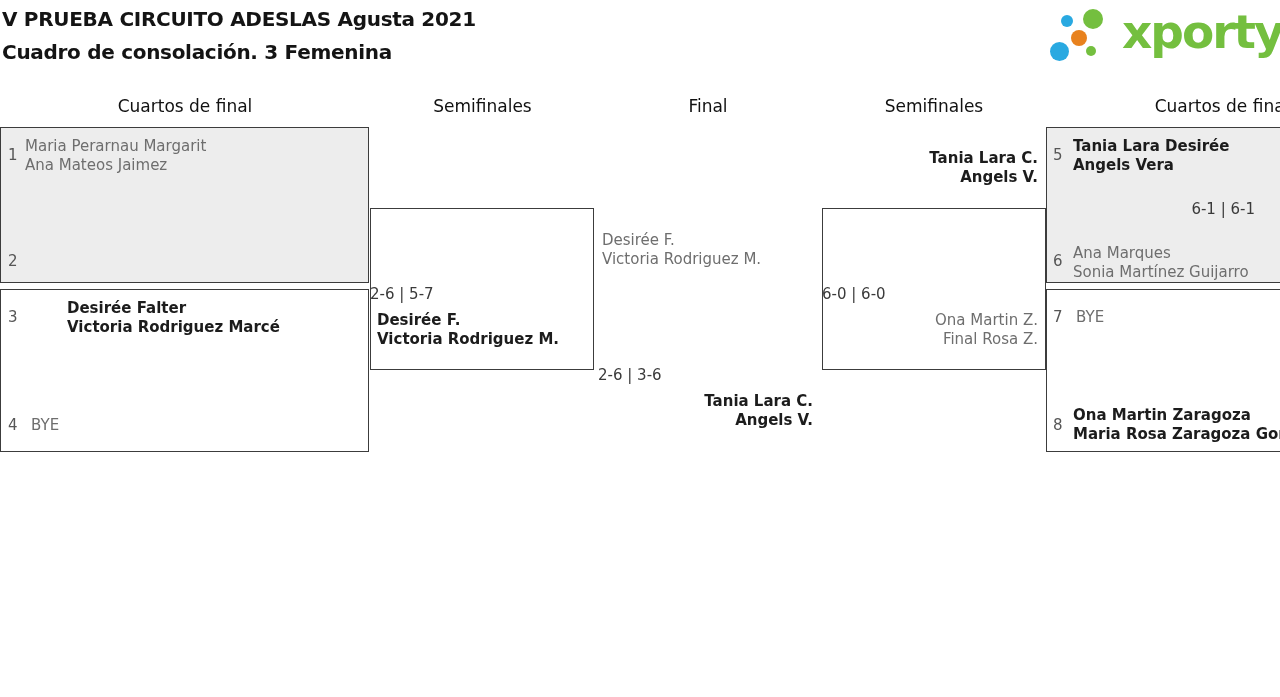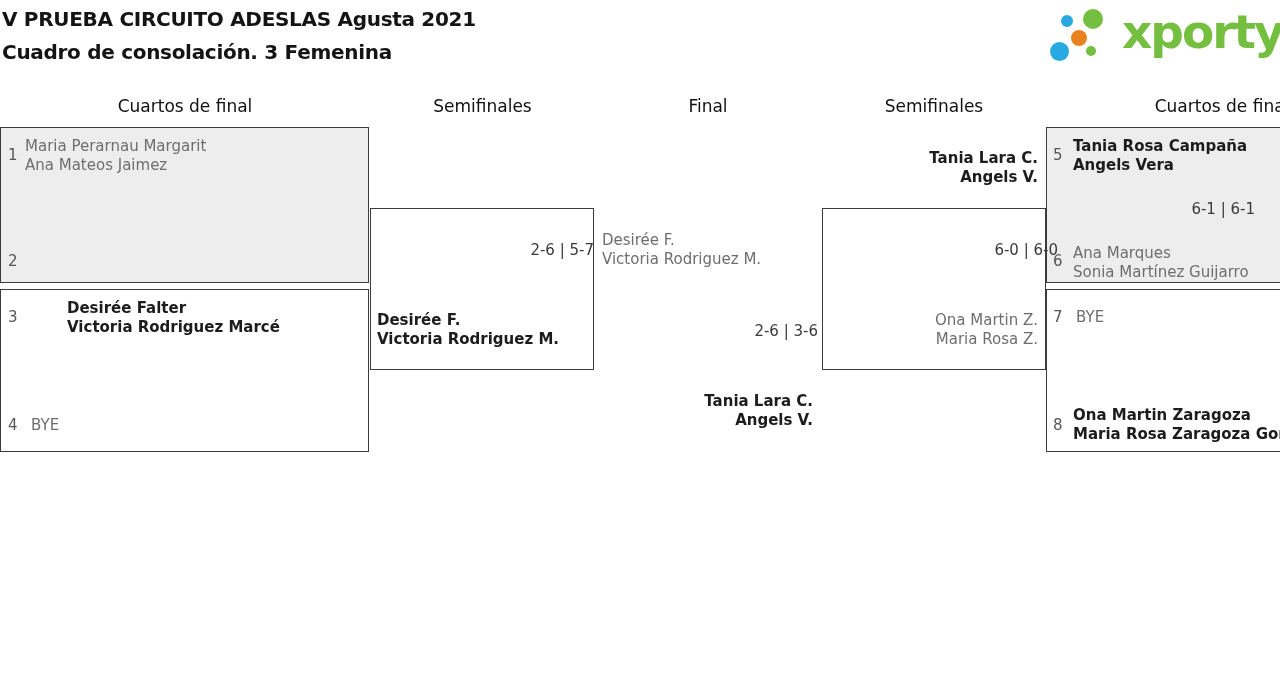--- a/index.html
+++ b/index.html
@@ -45,21 +45,21 @@
   .box-sfr{left:822px;top:208px;width:224px;height:162px;}
   .box-qf3{left:1046px;top:127px;width:352px;height:156px;}
   .box-qf4{left:1046px;top:289px;width:352px;height:163px;}
 
   
   .txt{position:absolute;font-size:15px;line-height:19px;white-space:nowrap;}
   .muted{color:var(--muted-text);}
   .winner{color:var(--winner-text);font-weight:bold;}
   .seed{position:absolute;font-size:15px;line-height:19px;color:var(--seed-text);}
   .score{position:absolute;font-size:15px;line-height:19px;color:var(--score-text);white-space:nowrap;}
-  .center{text-align:right;}
+  .center{text-align:left;margin-top:44px;}
   .right{text-align:right;}
 </style>
 </head>
 <body>
 
 <div class="canvas">
 
   <div class="title">
     <div>V PRUEBA CIRCUITO ADESLAS Agusta 2021</div>
     <div>Cuadro de consolación. 3 Femenina</div>
@@ -118,26 +118,26 @@
     <div>Angels V.</div>
   </div>
 
   <div class="txt winner right" style="left:838px;width:200px;top:149px;">
     <div>Tania Lara C.</div>
     <div>Angels V.</div>
   </div>
   <div class="score center" style="left:822px;width:236px;top:241px;">6-0 | 6-0</div>
   <div class="txt muted right" style="left:838px;width:200px;top:311px;">
     <div>Ona Martin Z.</div>
-    <div>Maria Rosa Z.</div>
+    <div>Final Rosa Z.</div>
   </div>
 
   <div class="seed" style="left:1053px;top:146px;">5</div>
   <div class="txt winner" style="left:1073px;top:137px;">
-    <div>Tania Rosa Campaña</div>
+    <div>Tania Lara Desirée</div>
     <div>Angels Vera</div>
   </div>
   <div class="score right" style="left:1100px;width:155px;top:200px;">6-1 | 6-1</div>
   <div class="seed" style="left:1053px;top:252px;">6</div>
   <div class="txt muted" style="left:1073px;top:244px;">
     <div>Ana Marques</div>
     <div>Sonia Martínez Guijarro</div>
   </div>
 
   <div class="seed" style="left:1053px;top:308px;">7</div>

